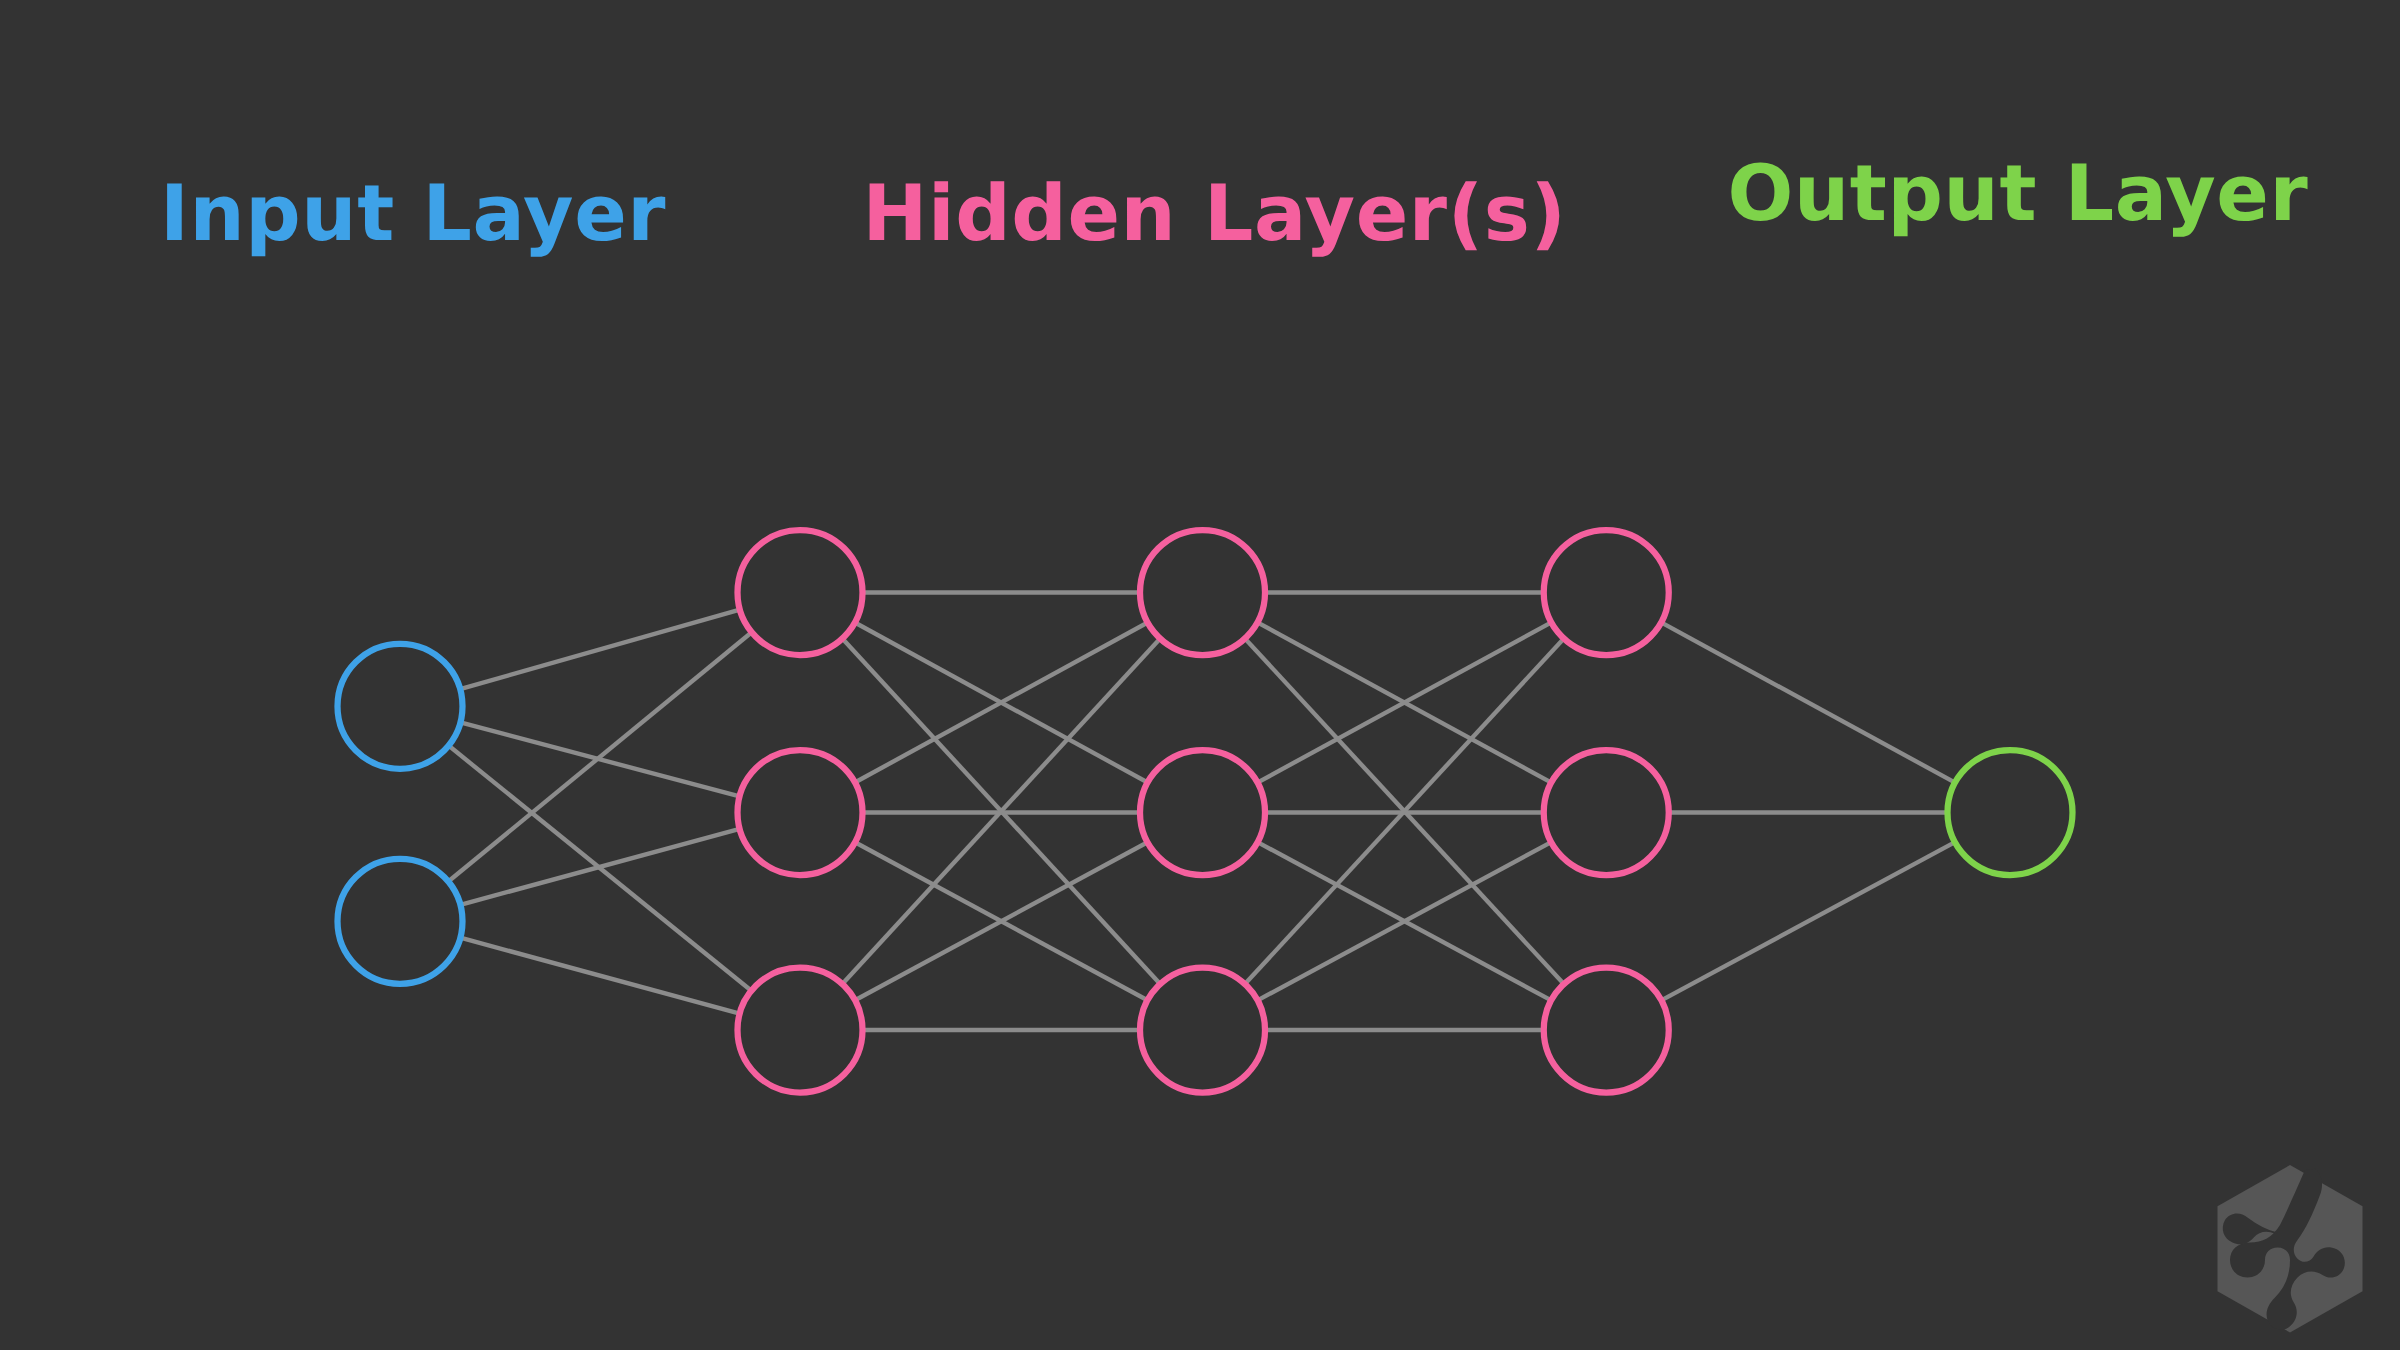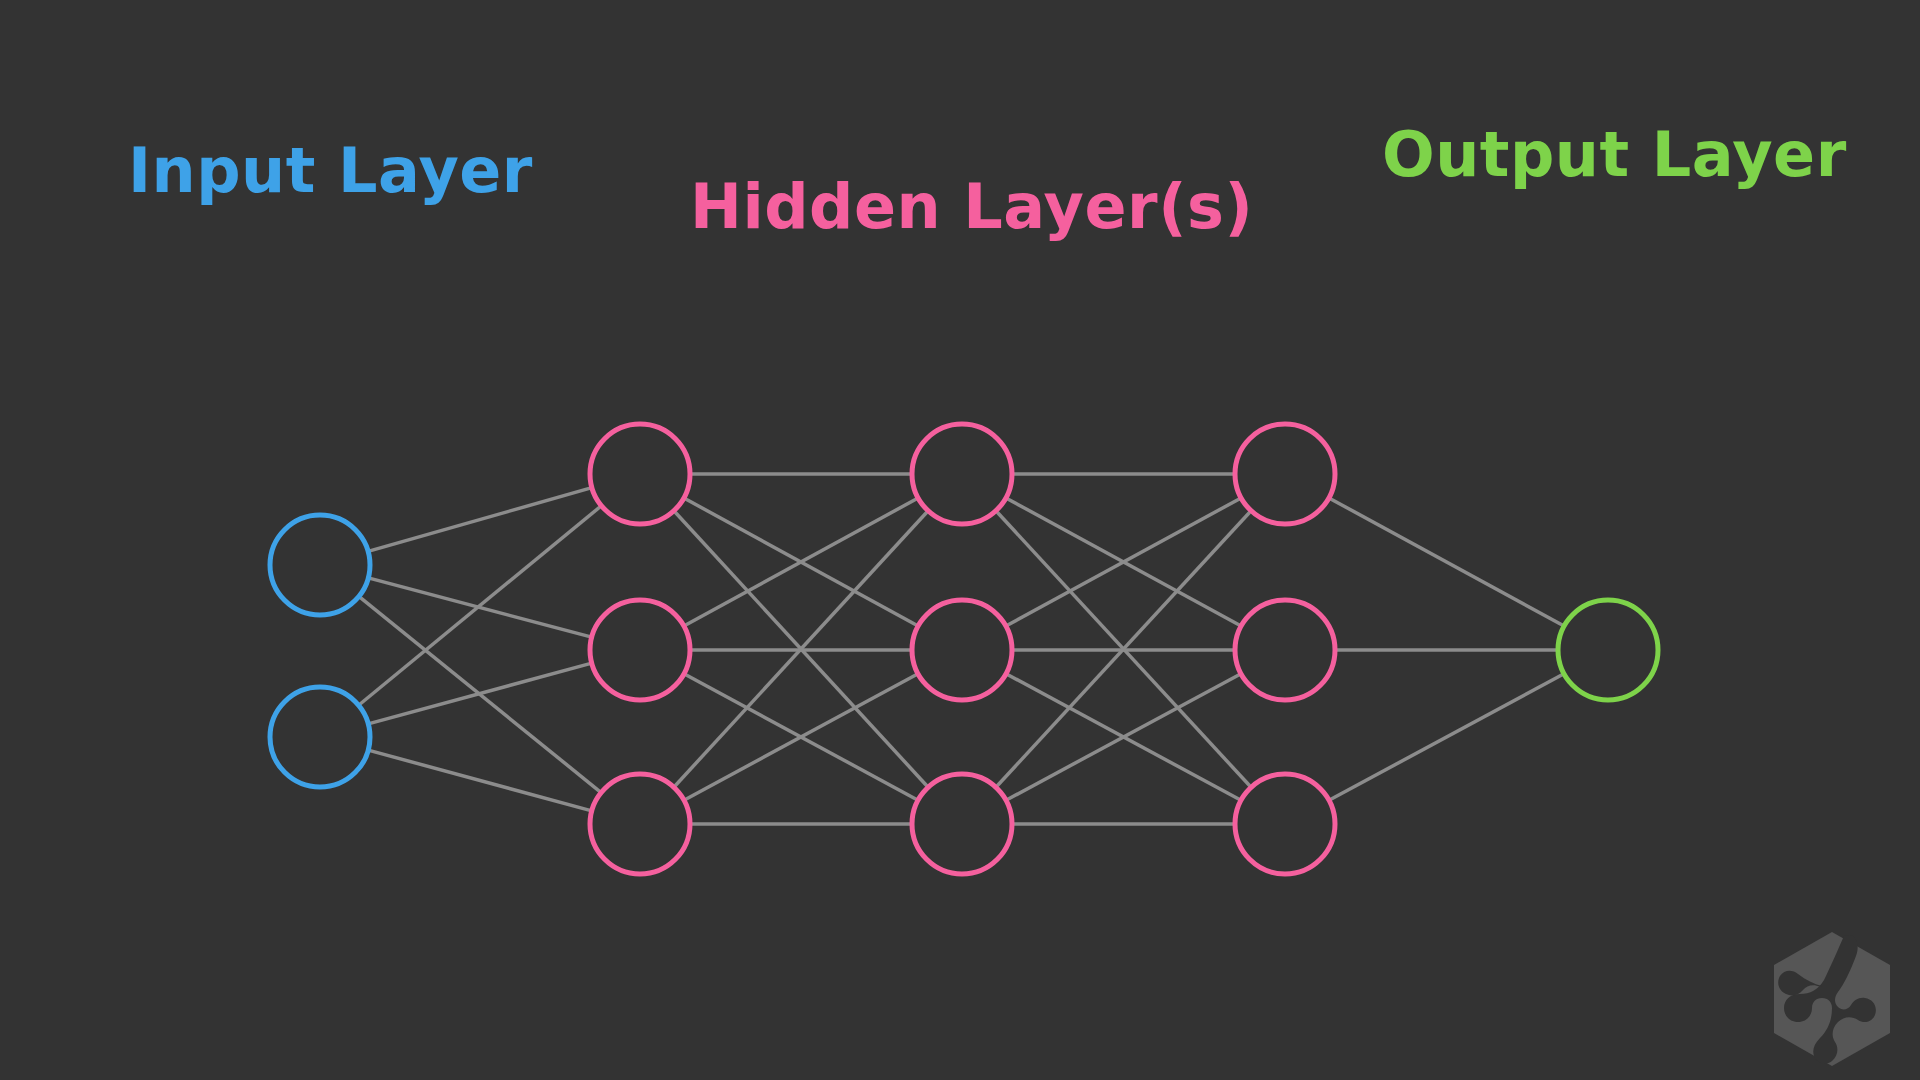--- a/index.html
+++ b/index.html
@@ -97,21 +97,21 @@
         <circle cx="962" cy="824" r="50" fill="none" stroke="#F5609E" stroke-width="5"></circle>
         <circle cx="1285" cy="474" r="50" fill="none" stroke="#F5609E" stroke-width="5"></circle>
         <circle cx="1285" cy="650" r="50" fill="none" stroke="#F5609E" stroke-width="5"></circle>
         <circle cx="1285" cy="824" r="50" fill="none" stroke="#F5609E" stroke-width="5"></circle>
         <circle cx="1608" cy="650" r="50" fill="none" stroke="#7ED34A" stroke-width="5"></circle>
       </g>
   </svg>
 
   <div class="layer-label" id="label-input" style="color: rgb(62, 162, 232);">Input Layer</div>
 
-  <div class="layer-label" id="label-hidden" style="color: rgb(245, 96, 158); margin-top: 36px;">Hidden Layer(s)</div>
+  <div class="layer-label" id="label-hidden" style="color: rgb(245, 96, 158);">Hidden Layer(s)</div>
 
   <div class="layer-label" id="label-output" style="color: rgb(126, 211, 74);">Output Layer</div>
 
   <svg id="watermark" viewBox="0 0 140 142" xmlns="http://www.w3.org/2000/svg">
     <path id="wm-hex" d="M70 4 L128 37 L128 105 L70 138 L12 105 L12 37 Z" fill="#565656"></path>
     <g id="wm-glyph" fill="#333333">
       <path d="M82 8 C74 26 68 40 62 52 C56 62 48 66 38 66
                C28 66 22 72 22 80 C22 88 28 94 36 94
                C44 94 50 88 50 80 C50 74 54 70 60 70
                C66 70 70 74 70 80 C70 92 66 102 58 110

